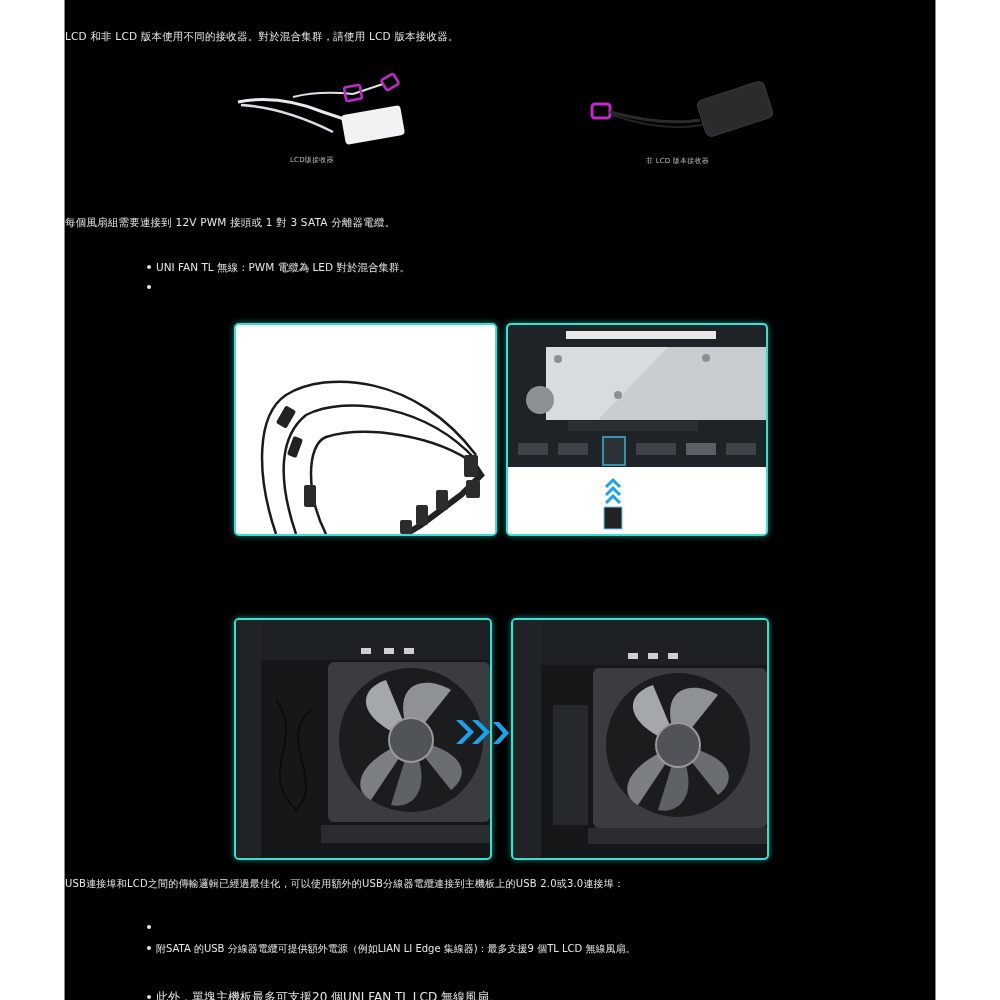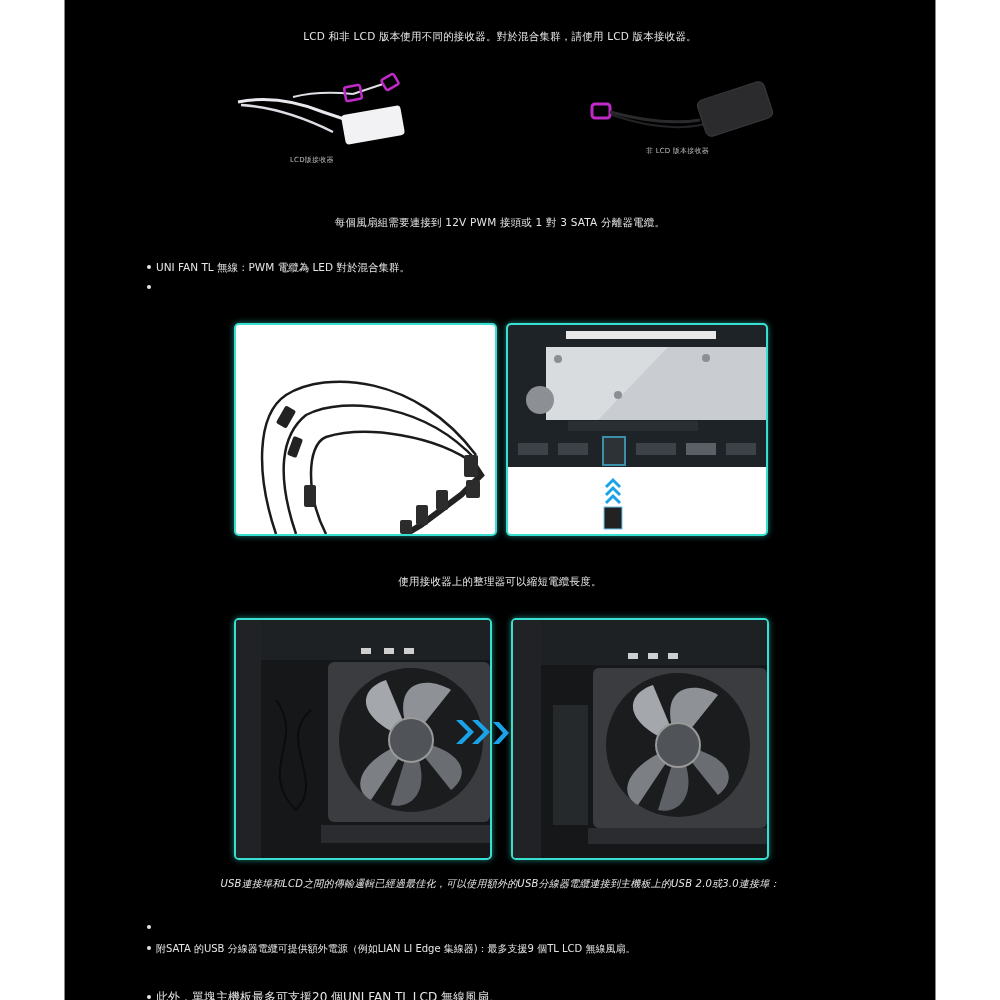--- a/index.html
+++ b/index.html
@@ -1,21 +1,21 @@
 <!DOCTYPE html>
 <html><head>
 <meta charset="utf-8">
 <style>
   html, body { margin:0; padding:0; }
   body { width:1000px; height:1000px; background:#ffffff; position:relative; overflow:hidden;
          font-family:"DejaVu Sans", "Liberation Sans", sans-serif; }
   .page { position:absolute; left:64px; top:0; width:872px; height:1000px; background:#000;
           border-left:1px solid #8a8a8a; border-right:1px solid #8a8a8a; box-sizing:border-box; }
   .txt { position:absolute; color:#e6e6e6; white-space:nowrap; letter-spacing:0.2px; }
-  .center { left:0; right:0; text-align:center; }
+  .center { left:0; right:0; }
   .t-title { top:30px; font-size:10.5px; }
   .t-cap { font-size:7px; color:#bdbdbd;text-align:center; }
   .t-line { font-size:10.5px; }
   .bullet { position:absolute; color:#e6e6e6; font-size:10.5px; white-space:nowrap; }
   .bullet .dot { display:inline-block; width:4px; height:4px; border-radius:50%; background:#e6e6e6;
                  margin-right:5px; vertical-align:middle; position:relative; top:-1px; }
   .panel { position:absolute; border:2px solid #37e0d0; border-radius:5px; box-shadow:0 0 6px rgba(55,224,208,0.55);
            overflow:hidden; box-sizing:border-box; }
   
   .recv { position:absolute; }
@@ -41,21 +41,21 @@
   <div class="txt t-cap" style="left:225px;top:155px;">LCD版接收器</div>
 
   <div class="recv" style="left:525px;top:80px;width:185px;height:70px;">
     <svg width="185" height="70" viewBox="0 0 185 70">
       <rect x="2" y="24" width="18" height="14" rx="3" fill="none" stroke="#c02ac8" stroke-width="3"></rect>
       <path d="M20 32 C50 40 80 45 110 40" stroke="#2a2a2c" stroke-width="3" fill="none"></path>
       <path d="M22 35 C60 48 90 50 115 44" stroke="#242426" stroke-width="2" fill="none"></path>
       <rect x="110" y="10" width="70" height="38" rx="6" fill="#2b2b2e" stroke="#3b3b3f" stroke-width="1" transform="rotate(-18 145 29)"></rect>
     </svg>
   </div>
-  <div class="txt t-cap" style="left:581px;top:146px;">非 LCD 版本接收器</div>
+  <div class="txt t-cap" style="left:581px;top:156px;">非 LCD 版本接收器</div>
 
   <div class="txt center t-line" style="top:216px;">每個風扇組需要連接到 12V PWM 接頭或 1 對 3 SATA 分離器電纜。</div>
 
   <div class="bullet" style="left:82px;top:261px;">
     <span class="dot"></span><span>UNI FAN TL 無線：PWM 電纜為 LED 對於混合集群。</span>
   </div>
   <div class="bullet" style="left:82px;top:281px;">
     <span class="dot"></span>
   </div>
 
@@ -93,21 +93,20 @@
       <rect x="128" y="118" width="40" height="12" fill="#3c4247"></rect>
       <rect x="178" y="118" width="30" height="12" fill="#5a6066"></rect>
       <rect x="218" y="118" width="30" height="12" fill="#3c4247"></rect>
       <polyline points="98,162 105,155 112,162" stroke="#1aa3e8" stroke-width="3" fill="none"></polyline>
       <polyline points="98,170 105,163 112,170" stroke="#1aa3e8" stroke-width="3" fill="none"></polyline>
       <polyline points="98,178 105,171 112,178" stroke="#1aa3e8" stroke-width="3" fill="none"></polyline>
       <rect x="96" y="182" width="18" height="22" fill="#222" stroke="#6ac6ee" stroke-width="1"></rect>
     </svg>
   </div>
 
-  <div class="txt center t-line" style="top:575px;">使用接收器上的整理器可以縮短電纜長度。</div>
 
   <div class="panel" style="left:169px;top:618px;width:258px;height:242px;background:#151719;">
     <svg width="254" height="238" viewBox="0 0 254 238">
       <rect x="0" y="0" width="254" height="40" fill="#1e2124"></rect>
       <rect x="125" y="28" width="10" height="6" fill="#cfcfcf"></rect>
         <rect x="148" y="28" width="10" height="6" fill="#cfcfcf"></rect>
         <rect x="168" y="28" width="10" height="6" fill="#cfcfcf"></rect>
       <rect x="0" y="0" width="25" height="238" fill="#202225"></rect>
       <rect x="92" y="42" width="162" height="160" rx="6" fill="#3a3c3f"></rect>
       <circle cx="175" cy="120" r="72" fill="#1b1c1e"></circle>
@@ -144,21 +143,21 @@
       <rect x="75" y="208" width="179" height="16" fill="#2a2c2f"></rect>
     </svg>
   </div>
 
   <div style="position:absolute;left:426px;top:720px;width:22px;height:26px;">
     <svg width="22" height="26" viewBox="0 0 22 26">
       <polygon points="2,2 12,13 2,24 8,24 18,13 8,2" fill="#1aa3e8"></polygon>
     </svg>
   </div>
 
-  <div class="txt center t-line" style="top:877px;font-size:10px;font-style:italic;">USB連接埠和LCD之間的傳輸邏輯已經過最佳化，可以使用額外的USB分線器電纜連接到主機板上的USB 2.0或3.0連接埠：</div>
+  <div class="txt center t-line" style="top:877px;font-size:10px;">USB連接埠和LCD之間的傳輸邏輯已經過最佳化，可以使用額外的USB分線器電纜連接到主機板上的USB 2.0或3.0連接埠：</div>
 
   <div class="bullet" style="left:82px;top:922px;font-size:10px;">
     <span class="dot"></span>
   </div>
   <div class="bullet" style="left:82px;top:942px;font-size:10px;">
     <span class="dot"></span><span>附SATA 的USB 分線器電纜可提供額外電源（例如LIAN LI Edge 集線器)：最多支援9 個TL LCD 無線風扇。</span>
   </div>
   <div class="bullet" style="left:82px;top:989px;font-size:12px;">
     <span class="dot"></span><span>此外，單塊主機板最多可支援20 個UNI FAN TL LCD 無線風扇。</span>
   </div>

